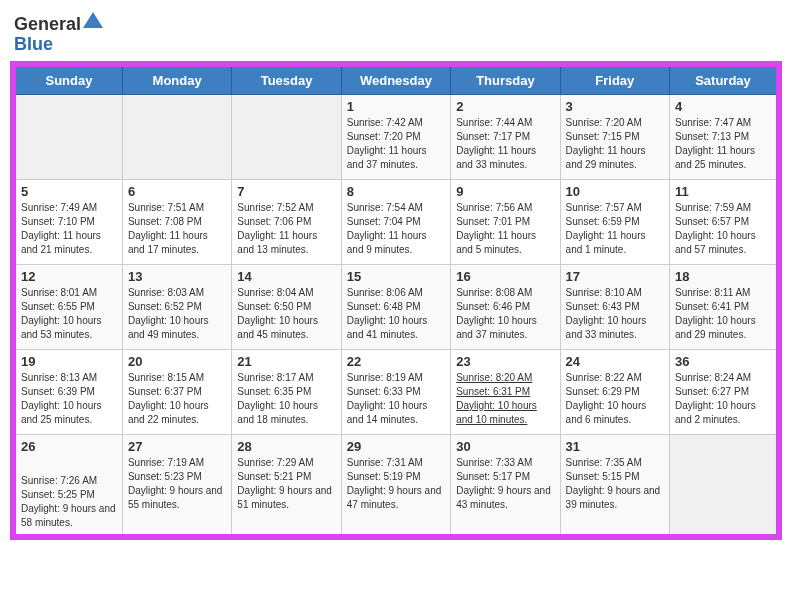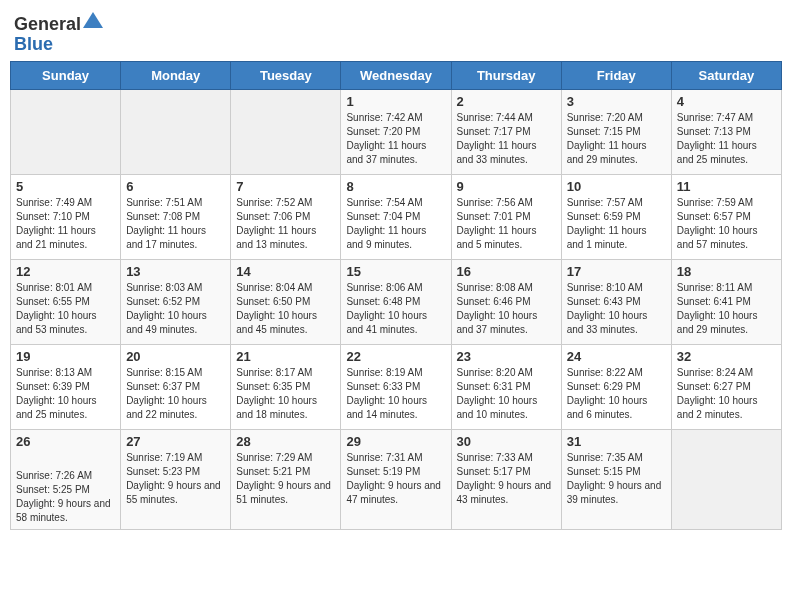--- a/index.html
+++ b/index.html
@@ -41,21 +41,21 @@
       font-weight: normal;
       color: #333;
     }
     .subtitle {
       font-size: 16px;
       color: #555;
     }
     .calendar {
       width: 100%;
       border-collapse: collapse;
-      border: 1px solid #d946ef;
+      border: 6px solid #d946ef;
     }
     .calendar th {
       background-color: #3d7fc1;
       color: #fff;
       font-size: 13px;
       font-weight: bold;
       text-align: center;
       padding: 6px 4px;
       border: 1px solid #2a6099;
     }
@@ -254,32 +254,32 @@
 Daylight: 10 hours and 18 minutes.</div>
         </td>
         <td>
           <span class="day-number">22</span>
           <div class="day-info" style="white-space: pre-line;">Sunrise: 8:19 AM
 Sunset: 6:33 PM
 Daylight: 10 hours and 14 minutes.</div>
         </td>
         <td>
           <span class="day-number">23</span>
-          <div class="day-info" style="white-space: pre-line;">Sunrise: 8:20 AM
+          <div class="day-info" style="white-space: pre-line; text-decoration: underline;">Sunrise: 8:20 AM
 Sunset: 6:31 PM
 Daylight: 10 hours and 10 minutes.</div>
         </td>
         <td>
           <span class="day-number">24</span>
           <div class="day-info" style="white-space: pre-line;">Sunrise: 8:22 AM
 Sunset: 6:29 PM
 Daylight: 10 hours and 6 minutes.</div>
         </td>
         <td>
-          <span class="day-number">32</span>
+          <span class="day-number">36</span>
           <div class="day-info" style="white-space: pre-line;">Sunrise: 8:24 AM
 Sunset: 6:27 PM
 Daylight: 10 hours and 2 minutes.</div>
         </td>
       </tr>
       <tr>
         <td>
           <span class="day-number">26</span>
           <div class="day-info" style="white-space: pre-line; margin-top: 20px;">Sunrise: 7:26 AM
 Sunset: 5:25 PM

